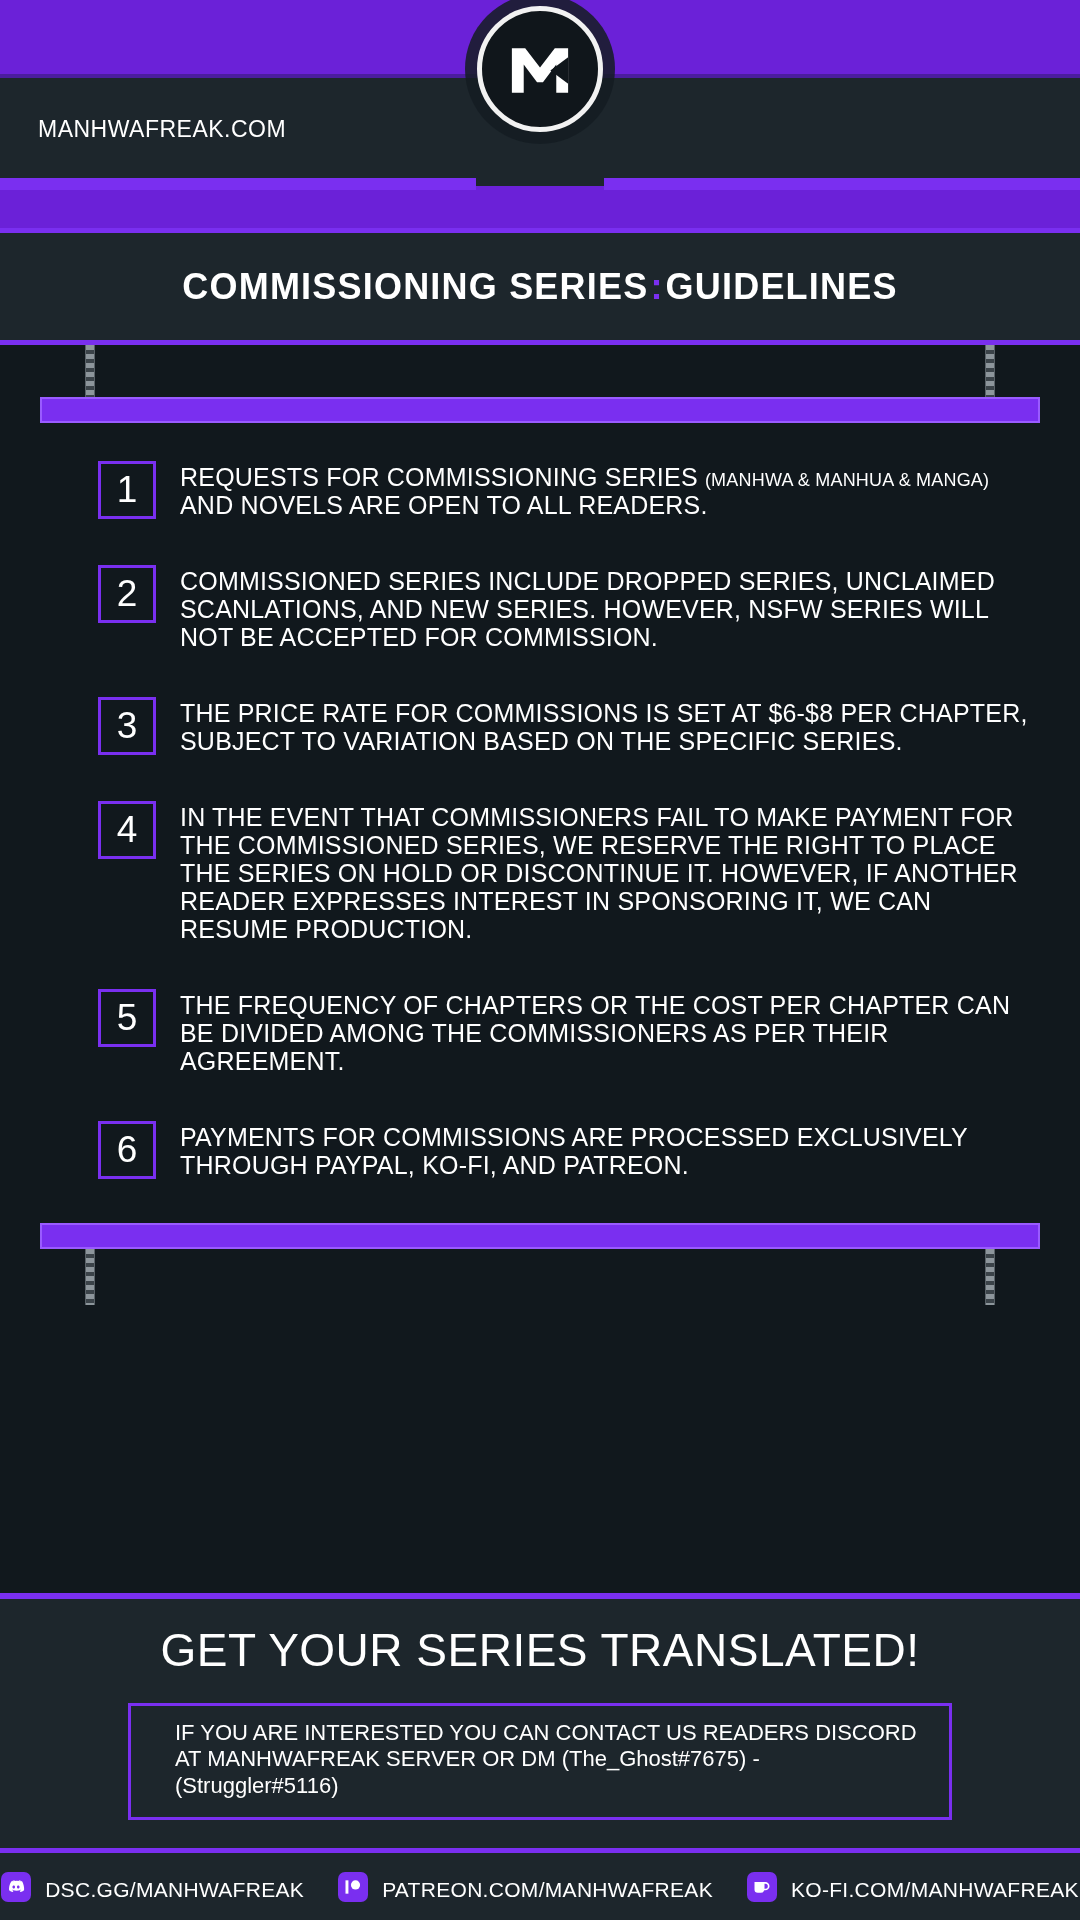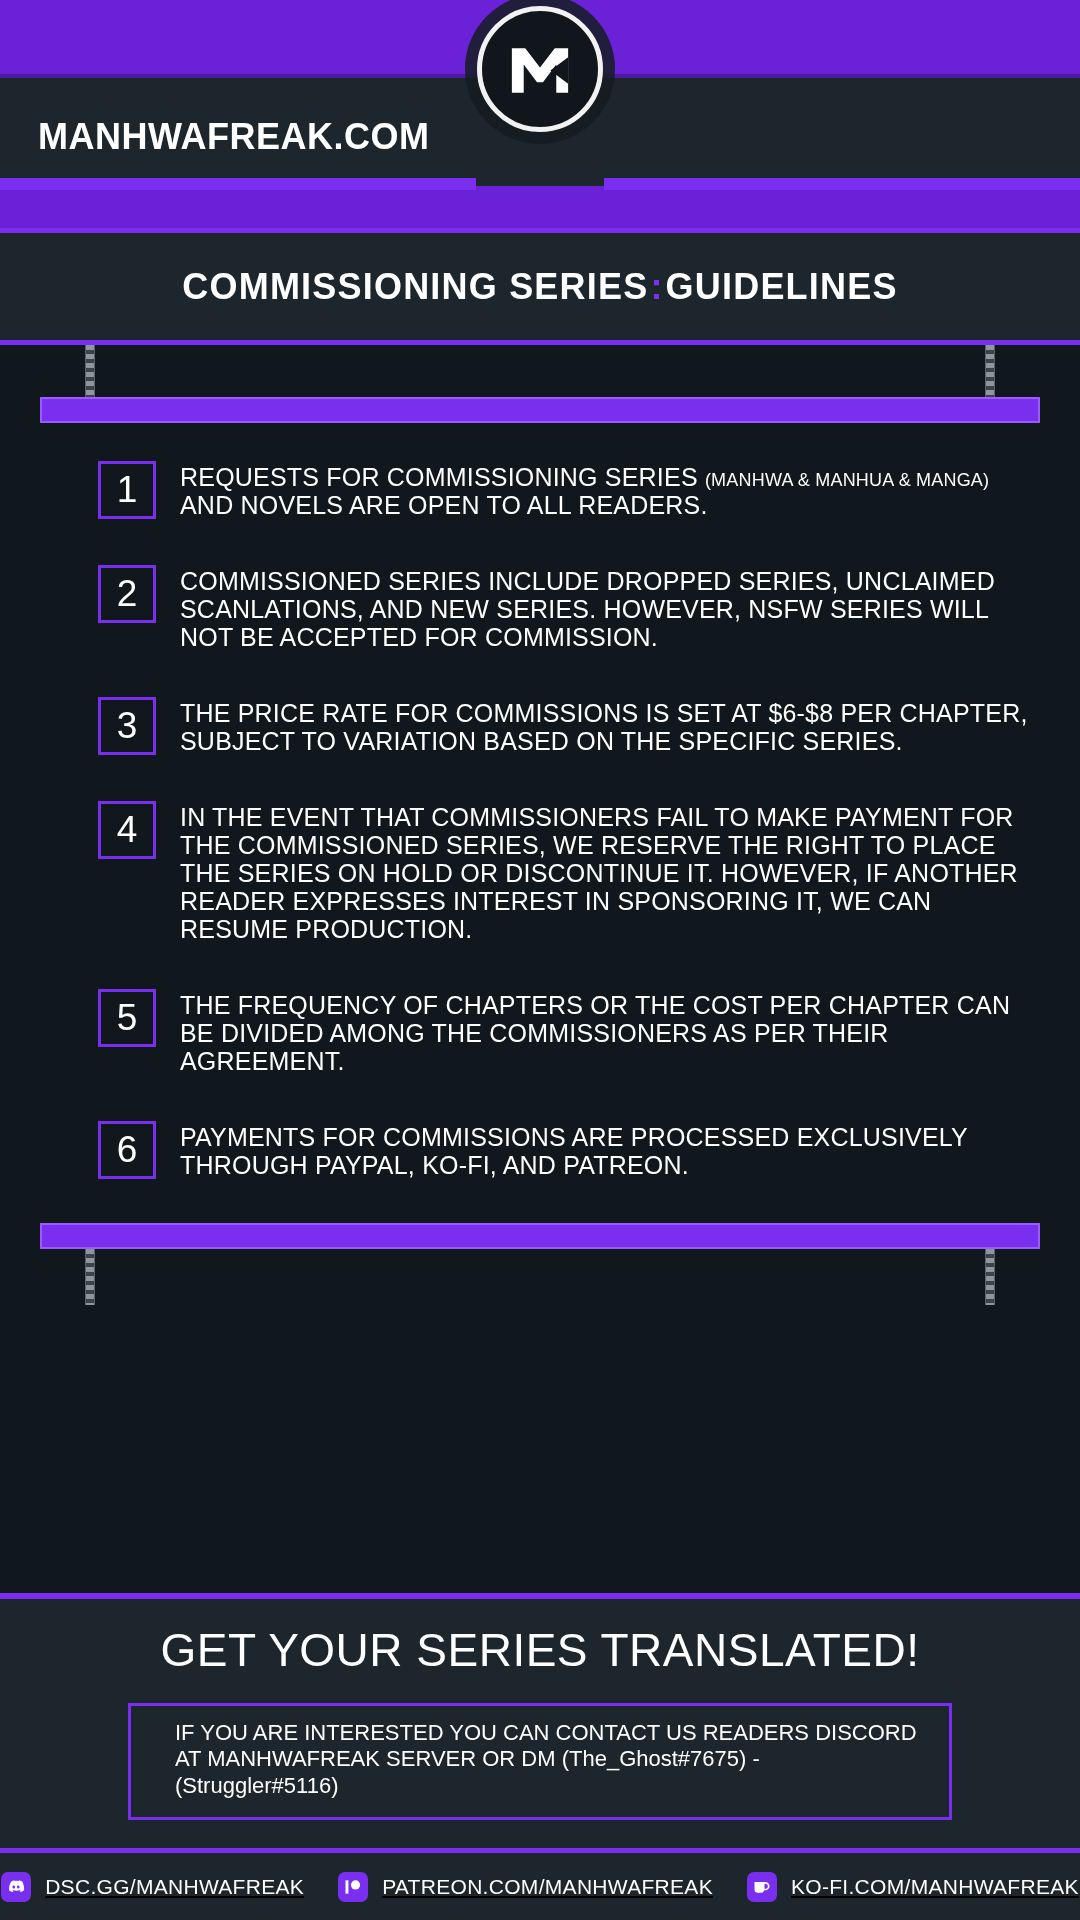--- a/index.html
+++ b/index.html
@@ -44,23 +44,23 @@
     position: absolute;
     top: 116px;
     left: 0; right: 0;
     display: flex;
     justify-content: space-between;
     padding: 0 38px;
     z-index: 4;
   }
   .header-labels span {
     color: #ffffff;
-    font-size: 36px;
+    font-size: 23px;
     letter-spacing: 0.5px;
-    font-weight: 700;
+    font-weight: 400;
     text-align: center;
   }
   .header-underbar {
     position: absolute;
     top: 178px;
     left: 0; right: 0;
     height: 12px;
     display: flex;
     justify-content: space-between;
     z-index: 3;
@@ -224,23 +224,22 @@
     background: #1d262c;
     border-top: 5px solid #7a2ff0;
     height: 72px;
     display: flex;
     align-items: center;
     justify-content: center;
     gap: 34px;
   }
   .social {
     display: flex;
-    align-items: center;
+    align-items: flex-end;
     gap: 14px;
-    text-decoration: underline;
   }
   .social-icon {
     width: 30px;
     height: 30px;
     border-radius: 7px;
     background: #7a2ff0;
     display: flex;
     align-items: center;
     justify-content: center;
   }

